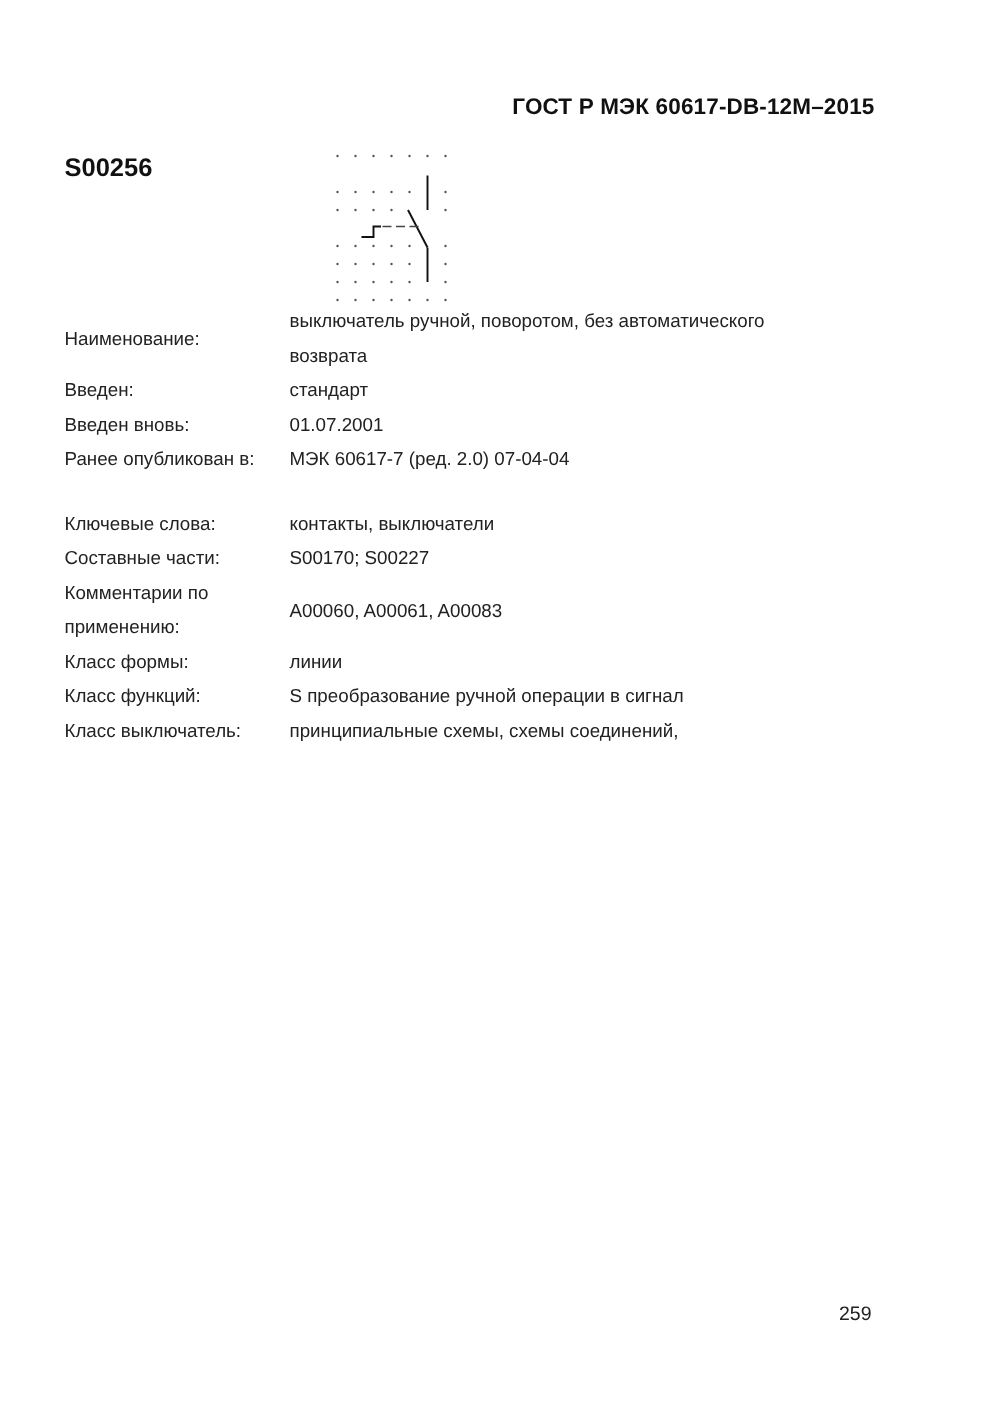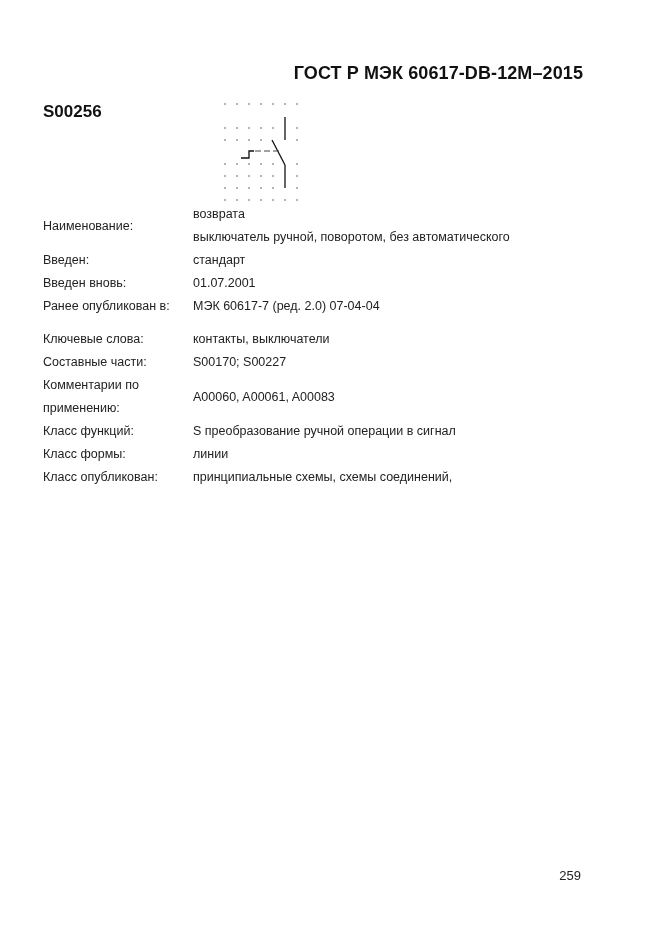--- a/index.html
+++ b/index.html
@@ -12,21 +12,21 @@
       height: 936px;
       position: relative;
       overflow: hidden;
       font-family: "Liberation Sans", "DejaVu Sans", sans-serif;
       color: #1a1a1a;
     }
     .header-std {
       position: absolute;
       top: 63px;
       right: 78px;
-      font-size: 18px;
+      font-size: 15px;
       font-weight: bold;
       letter-spacing: 0.1px;
       color: #111;
     }
     .symbol-code {
       position: absolute;
       top: 102px;
       left: 43px;
       font-size: 17px;
       font-weight: bold;
@@ -45,21 +45,21 @@
       top: 203px;
       width: 560px;
       font-size: 12.5px;
       line-height: 23px;
     }
     .prop-row {
       display: flex;
       align-items: center;
     }
     .prop-row.gap-before {
-      margin-top: 10px;
+      margin-top: 20px;
     }
     .prop-label {
       width: 150px;
       flex: 0 0 150px;
       color: #222;
     }
     .prop-value {
       flex: 1;
       color: #222;
     }
@@ -146,22 +146,22 @@
 
       <line x1="37" y1="55" x2="61" y2="55" stroke="#444" stroke-width="1" stroke-dasharray="6,3"></line>
     </svg>
   </div>
 
   <div class="props">
 
     <div class="prop-row">
       <div class="prop-label">Наименование:</div>
       <div class="prop-value">
+        <span>выключатель ручной, поворотом, без автоматического</span>
         <span>возврата</span>
-        <span>выключатель ручной, поворотом, без автоматического</span>
       </div>
     </div>
 
     <div class="prop-row">
       <div class="prop-label">Введен:</div>
       <div class="prop-value">
         <span>стандарт</span>
       </div>
     </div>
 
@@ -197,35 +197,35 @@
       <div class="prop-label">
         <span style="display:block">Комментарии по</span>
         <span style="display:block">применению:</span>
       </div>
       <div class="prop-value">
         <span>A00060, A00061, A00083</span>
       </div>
     </div>
 
     <div class="prop-row">
+      <div class="prop-label">Класс формы:</div>
+      <div class="prop-value">
+        <span>линии</span>
+      </div>
+    </div>
+
+    <div class="prop-row">
       <div class="prop-label">Класс функций:</div>
       <div class="prop-value">
         <span>S преобразование ручной операции в сигнал</span>
       </div>
     </div>
 
     <div class="prop-row">
-      <div class="prop-label">Класс формы:</div>
-      <div class="prop-value">
-        <span>линии</span>
-      </div>
-    </div>
-
-    <div class="prop-row">
-      <div class="prop-label">Класс опубликован:</div>
+      <div class="prop-label">Класс выключатель:</div>
       <div class="prop-value">
         <span>принципиальные схемы, схемы соединений,</span>
       </div>
     </div>
 
   </div>
 
   <div class="page-number">259</div>
 
 </div>

